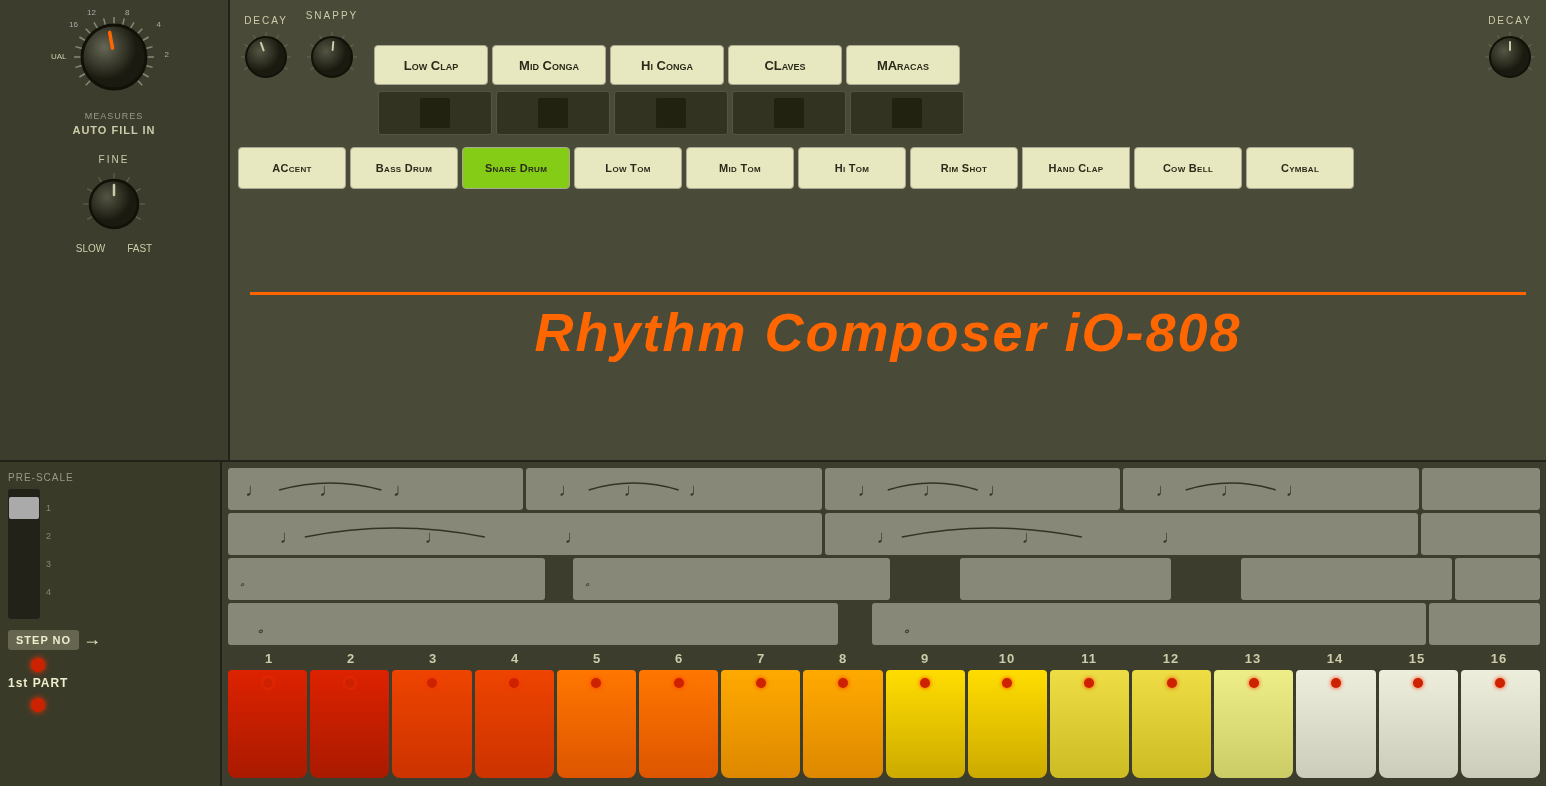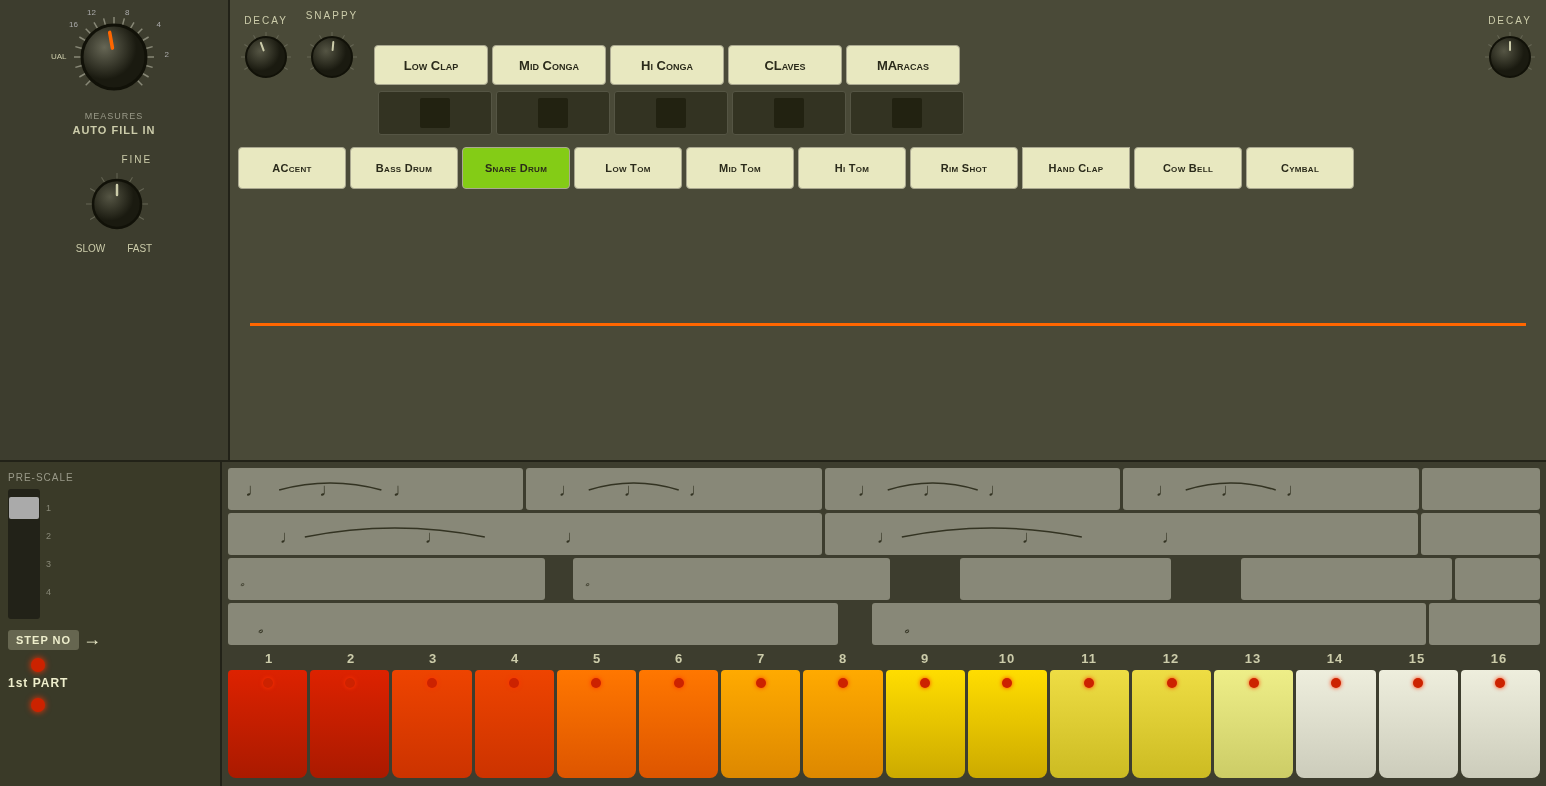--- a/index.html
+++ b/index.html
@@ -78,21 +78,21 @@
 
           <line x1="45" y1="20" x2="45" y2="36" stroke="#ff6600" stroke-width="3.5" stroke-linecap="round" transform="rotate(-10 45 45)"></line>
         </svg>
       </div>
 
       <div style="font-size:9px;color:#999988;letter-spacing:1px;text-align:center;line-height:1.4;">
         <div>MEASURES</div>
         <div style="font-size:11px;color:#ccccaa;font-weight:bold;">AUTO FILL IN</div>
       </div>
 
-      <div style="margin-top:16px;display:flex;flex-direction:column;align-items:flex-end;">
+      <div style="margin-top:16px;display:flex;flex-direction:column;align-items:center;">
         <div style="font-size:10px;color:#ccccaa;letter-spacing:2px;margin-bottom:4px;">FINE</div>
         <svg width="70" height="70" viewBox="0 0 70 70">
           <g stroke="#666655" stroke-width="1">
             <line x1="35" y1="4" x2="35" y2="10" transform="rotate(-120 35 35)"></line>
             <line x1="35" y1="4" x2="35" y2="10" transform="rotate(-90 35 35)"></line>
             <line x1="35" y1="4" x2="35" y2="10" transform="rotate(-60 35 35)"></line>
             <line x1="35" y1="4" x2="35" y2="10" transform="rotate(-30 35 35)"></line>
             <line x1="35" y1="4" x2="35" y2="10" transform="rotate(0 35 35)"></line>
             <line x1="35" y1="4" x2="35" y2="10" transform="rotate(30 35 35)"></line>
             <line x1="35" y1="4" x2="35" y2="10" transform="rotate(60 35 35)"></line>
@@ -230,20 +230,21 @@
           <div style="background: rgb(232, 232, 192); border: 1px solid rgb(170, 168, 144); border-radius: 4px; padding: 6px; font-size: 11px; font-weight: bold; color: rgb(42, 42, 26); min-width: 108px; height: 42px; display: flex; align-items: center; justify-content: center; cursor: pointer; font-variant: small-caps; text-align: center; letter-spacing: 0.3px;">Mid Tom</div>
           <div style="background: rgb(232, 232, 192); border: 1px solid rgb(170, 168, 144); border-radius: 4px; padding: 6px; font-size: 11px; font-weight: bold; color: rgb(42, 42, 26); min-width: 108px; height: 42px; display: flex; align-items: center; justify-content: center; cursor: pointer; font-variant: small-caps; text-align: center; letter-spacing: 0.3px;">Hi Tom</div>
           <div style="background: rgb(232, 232, 192); border: 1px solid rgb(170, 168, 144); border-radius: 4px; padding: 6px; font-size: 11px; font-weight: bold; color: rgb(42, 42, 26); min-width: 108px; height: 42px; display: flex; align-items: center; justify-content: center; cursor: pointer; font-variant: small-caps; text-align: center; letter-spacing: 0.3px;">Rim Shot</div>
           <div style="background: rgb(232, 232, 192); border: 1px solid rgb(170, 168, 144); border-radius: 0; padding: 6px; font-size: 11px; font-weight: bold; color: rgb(42, 42, 26); min-width: 108px; height: 42px; display: flex; align-items: center; justify-content: center; cursor: pointer; font-variant: small-caps; text-align: center; letter-spacing: 0.3px;">Hand Clap</div>
           <div style="background: rgb(232, 232, 192); border: 1px solid rgb(170, 168, 144); border-radius: 4px; padding: 6px; font-size: 11px; font-weight: bold; color: rgb(42, 42, 26); min-width: 108px; height: 42px; display: flex; align-items: center; justify-content: center; cursor: pointer; font-variant: small-caps; text-align: center; letter-spacing: 0.3px;">Cow Bell</div>
           <div style="background: rgb(232, 232, 192); border: 1px solid rgb(170, 168, 144); border-radius: 4px; padding: 6px; font-size: 11px; font-weight: bold; color: rgb(42, 42, 26); min-width: 108px; height: 42px; display: flex; align-items: center; justify-content: center; cursor: pointer; font-variant: small-caps; text-align: center; letter-spacing: 0.3px;">Cymbal</div>
         </div>
 
       <div style="flex:1;display:flex;flex-direction:column;align-items:center;justify-content:center;padding:10px 20px;">
         <div style="width:100%;height:3px;background:#ff6600;margin-bottom:6px;"></div>
+        <div style="font-size:54px;font-weight:900;color:#ff6600;letter-spacing:2px;font-style:italic;font-family:Arial Black,Arial,sans-serif;">Rhythm Composer  iO-808</div>
       </div>
 
     </div>
   </div>
 
   <div style="height:2px;background:#222218;"></div>
 
   <div style="height:324px;display:flex;background:#3d3d2e;">
 
     <div style="width:230px;background:#3a3a28;border-right:2px solid #222218;display:flex;flex-direction:column;align-items:flex-start;padding:10px 8px;">

